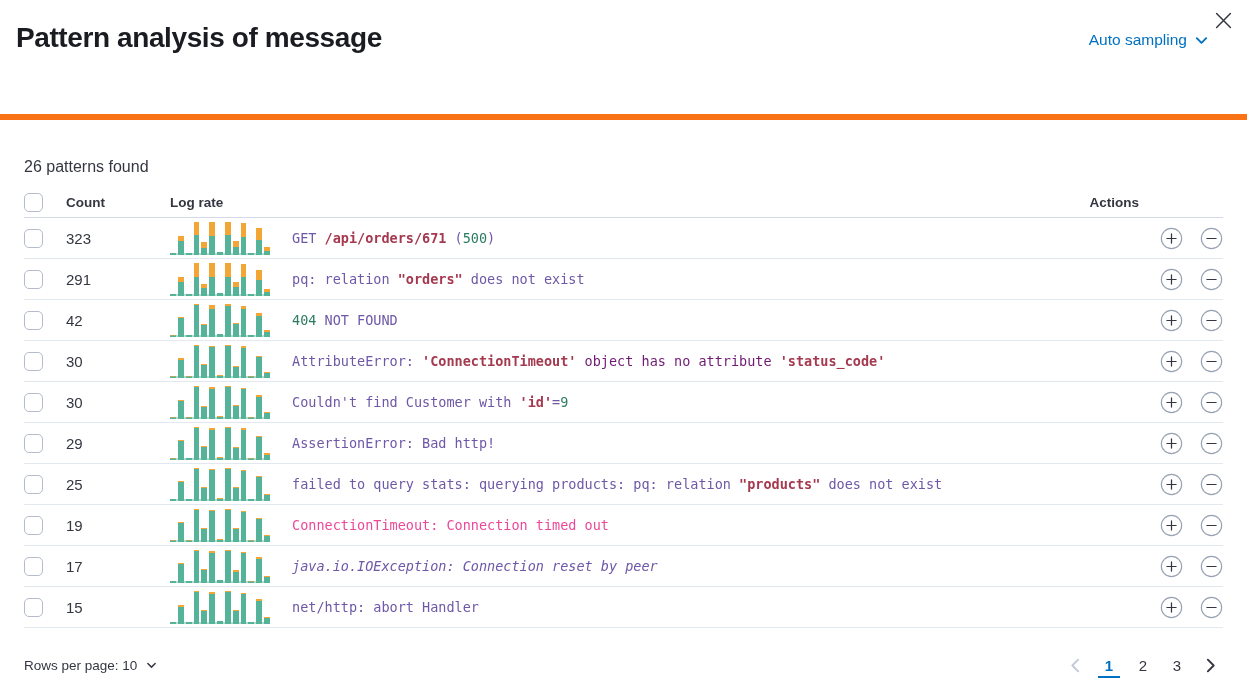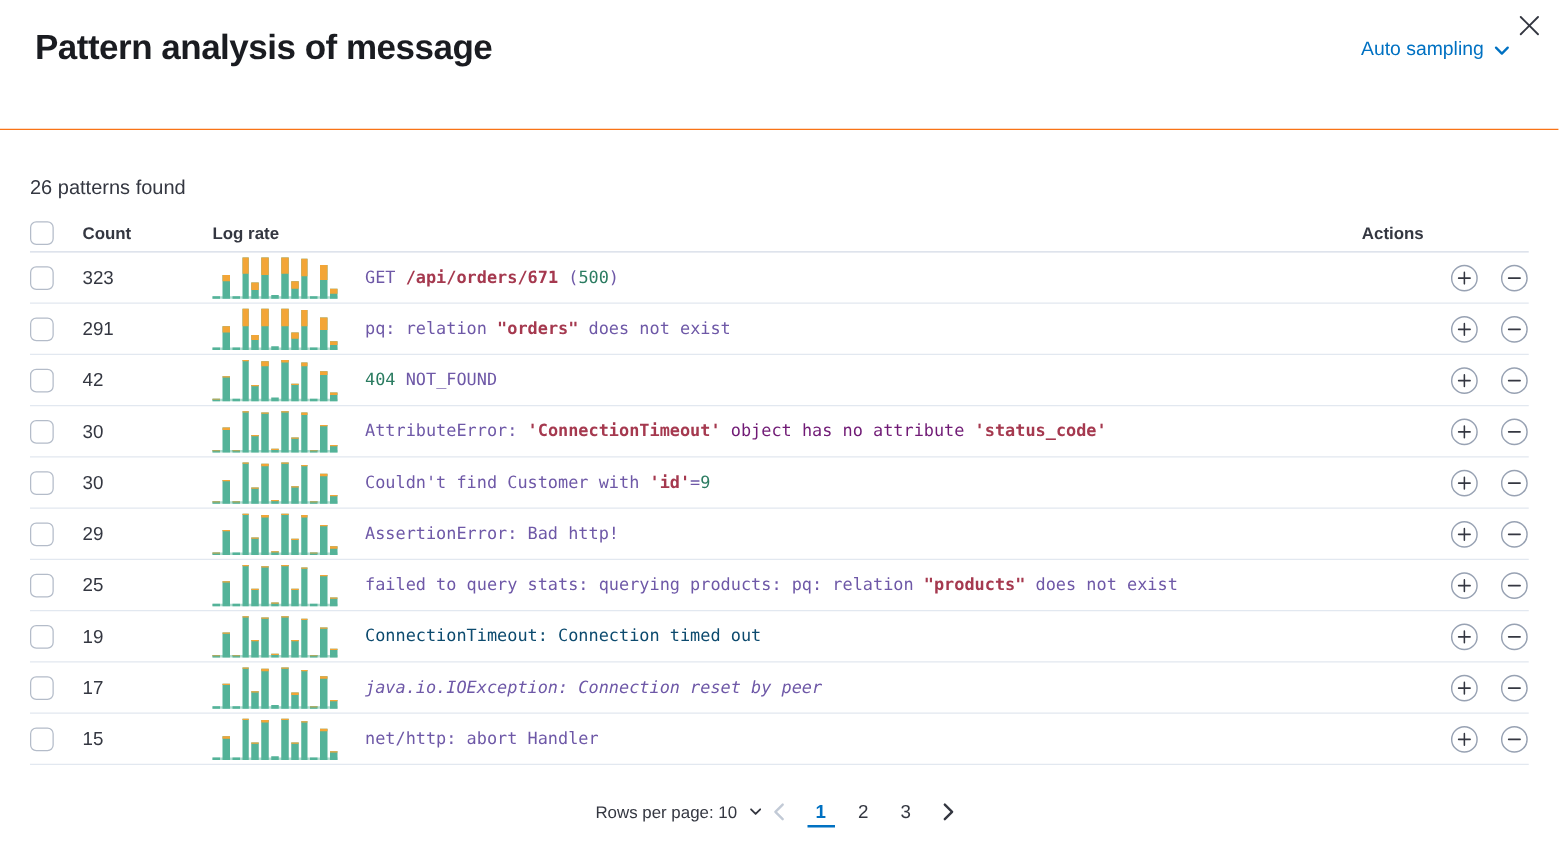--- a/index.html
+++ b/index.html
@@ -1,21 +1,21 @@
 <!DOCTYPE html>
 <html><head>
 <meta charset="utf-8">
 <style>
   * { margin:0; padding:0; box-sizing:border-box; }
   html,body { background:#fff; }
   body { font-family:"Liberation Sans", sans-serif; color:#343741; }
   .panel { position:relative; width:1247px; height:684px; background:#fff; overflow:hidden; }
 
   
-  .flyout-header { position:relative; height:104px; border-bottom:1px solid #f97316; padding:22px 24px 0 28px; }
+  .flyout-header { position:relative; height:120px; border-bottom:6px solid #f97316; padding:22px 24px 0 16px; }
   .title-row { display:flex; align-items:center; gap:14px; }
   .page-title { font-size:28px; font-weight:700; color:#1a1c21; letter-spacing:-0.4px; }
   .tech-badge { display:inline-flex; align-items:center; border:1px solid #d3dae6; border-radius:20px;
                 padding:6px 14px 5px; font-size:12.5px; font-weight:700; letter-spacing:.4px; color:#343741;
                 background:#fff; margin-top:4px; white-space:nowrap; }
   .close-btn { position:absolute; top:8px; right:12px; width:24px; height:24px; display:flex;
                align-items:center; justify-content:center; cursor:pointer; background:none; border:none; }
   .sampling { position:absolute; top:31px; right:38px; display:flex; align-items:center; gap:7px;
               color:#0071c2; font-size:15.5px; cursor:pointer; background:none; border:none;
               font-family:"Liberation Sans", sans-serif; }
@@ -41,21 +41,21 @@
   .bar .cap { position:absolute; top:0; left:0; width:100%; background:#f3a536; }
 
   .example-cell { font-family:"DejaVu Sans Mono", monospace; font-size:13.5px; letter-spacing:0;
                   white-space:nowrap; overflow:hidden; }
   .tok-red { font-weight:700; }
 
   .actions-cell { display:flex; justify-content:flex-end; gap:17px; }
   .icon-btn { width:23px; height:23px; background:none; border:none; padding:0; cursor:pointer; display:flex; }
 
   
-  .tfooter { margin-top:24px; padding:0 24px; display:flex; justify-content:center; align-items:center; }
+  .tfooter { margin-top:24px; padding:0 24px; display:flex; justify-content:space-between; align-items:center; }
   .rows-per-page { display:flex; align-items:center; gap:8px; font-size:13.5px; color:#343741;
                    background:none; border:none; cursor:pointer; font-family:"Liberation Sans", sans-serif; }
   .pagination { display:flex; align-items:center; gap:10px; }
   .page-btn { min-width:22px; height:26px; display:flex; align-items:center; justify-content:center;
               font-size:15px; color:#343741; background:none; border:none; cursor:pointer;
               font-family:"Liberation Sans", sans-serif; padding:0 3px; }
   .page-btn.active { color:#0071c2; font-weight:700; border-bottom:2px solid #0071c2; height:24px; margin-top:2px; }
   .pag-chevron { background:none; border:none; padding:0 4px; cursor:pointer; display:flex; align-items:center; }
 </style>
 </head>
@@ -584,21 +584,21 @@
                   <div class="cap" style="height: 30%; background: rgb(243, 165, 54);"></div>
                 </div>
                 <div class="bar" style="height: 72%; background: rgb(84, 179, 153);">
                   <div class="cap" style="height: 4%; background: rgb(243, 165, 54);"></div>
                 </div>
                 <div class="bar" style="height: 20%; background: rgb(84, 179, 153);">
                   <div class="cap" style="height: 15%; background: rgb(243, 165, 54);"></div>
                 </div>
               </div>
             </div>
-    <div class="example-cell"><span style="color: #0c4a6e; margin-top: 44px;">ConnectionTimeout: Connection timed out</span></div>
+    <div class="example-cell"><span style="color: #ec4899; margin-top: 44px;">ConnectionTimeout: Connection timed out</span></div>
     <div class="actions-cell">
       <button class="icon-btn">
         <span style="display:flex;">
           <svg width="23" height="23" viewBox="0 0 24 24">
                     <circle cx="12" cy="12" r="10.6" fill="none" stroke="#98a2b3" stroke-width="1.2"></circle>
                     <path d="M12 7.2 V16.8 M7.2 12 H16.8" stroke="#343741" stroke-width="1.3" stroke-linecap="round"></path>
                   </svg>
         </span>
       </button>
       <button class="icon-btn">

